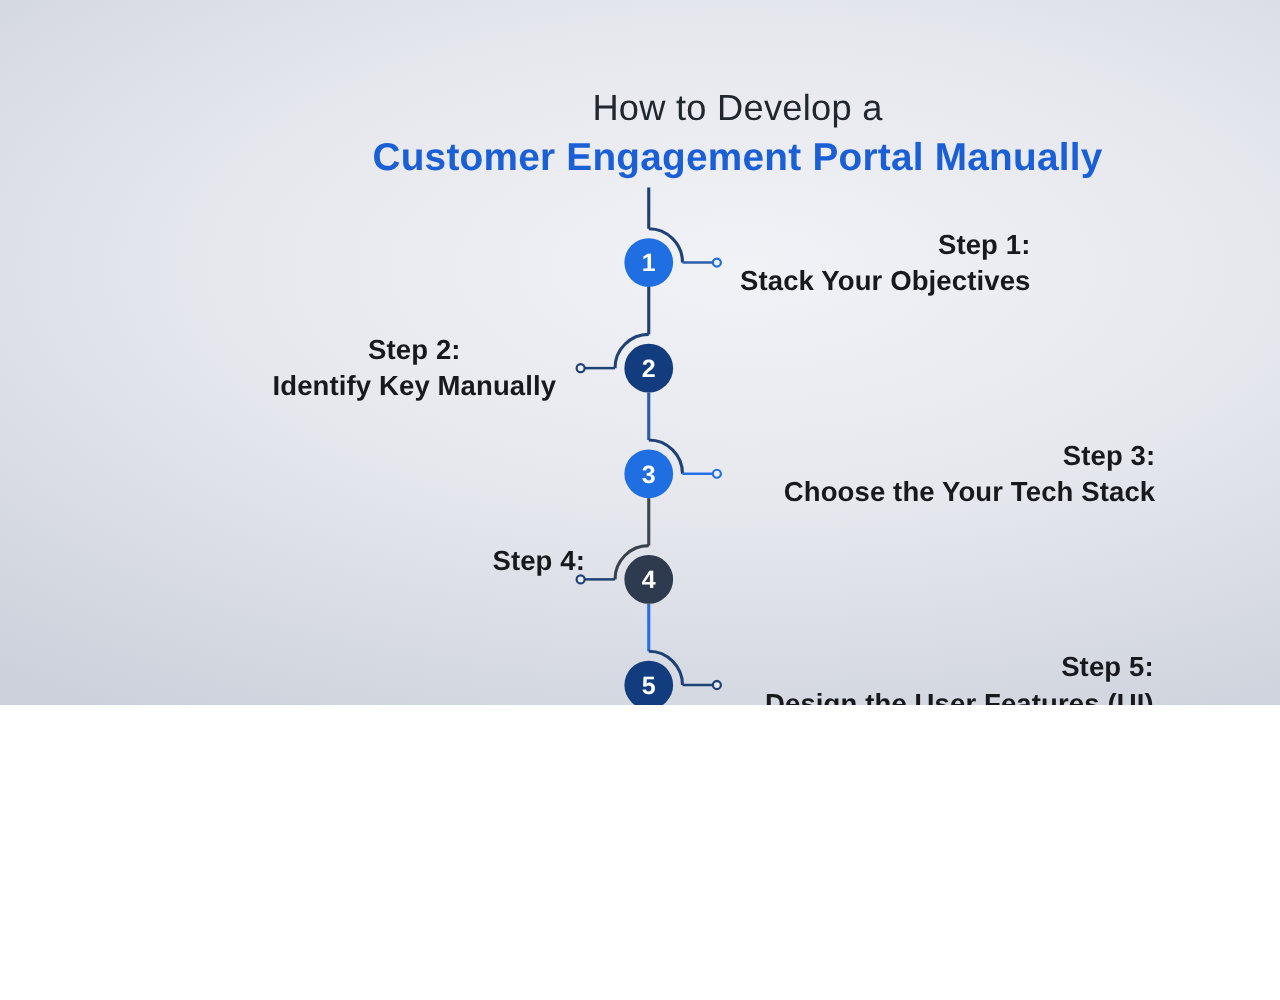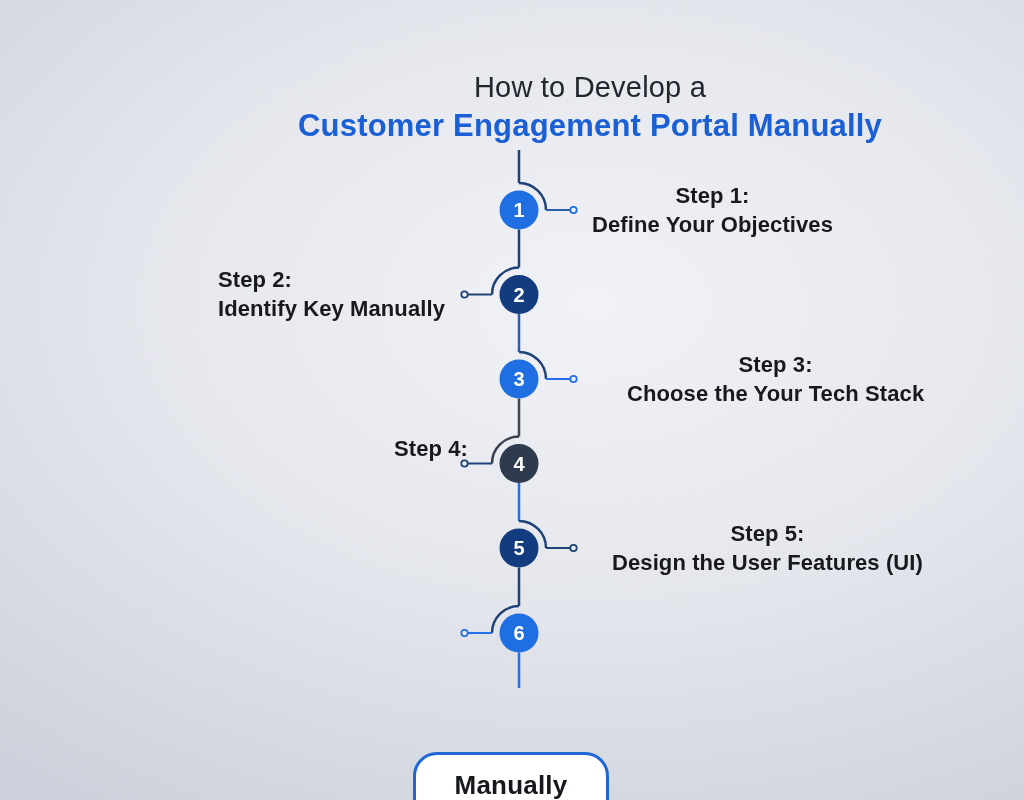--- a/index.html
+++ b/index.html
@@ -1,20 +1,20 @@
 <!DOCTYPE html>
 <html><head>
 <meta charset="utf-8">
 <style>
   html, body { margin: 0; padding: 0; }
   body { font-family: "Liberation Sans", "DejaVu Sans", sans-serif; }
   .page {
     position: relative;
     width: 1024px;
-    height: 800px;
+    height: 564px;
     overflow: hidden;
     background: radial-gradient(ellipse 90% 75% at 58% 38%, #f1f2f6 0%, #e6e8ee 45%, #ccd1db 100%);
   }
   .title-block {
     position: absolute;
     left: 90px;
     top: 68px;
     width: 1000px;
     text-align: center;
   }
@@ -39,22 +39,22 @@
   }
   .step-label {
     position: absolute;
     font-size: 22px;
     font-weight: 700;
     color: #17191c;
     line-height: 29px;
     letter-spacing: 0.1px;
     white-space: nowrap;
   }
-  .step-label.right-side { text-align: center; }
-  .step-label.left-side  { text-align: left; }
+  .step-label.right-side { text-align: right; }
+  .step-label.left-side  { text-align: center; }
   .step-num {
     font: 700 20px "Liberation Sans", "DejaVu Sans", sans-serif;
     fill: #ffffff;
   }
   .brand-badge {
     position: absolute;
     left: 413px;
     top: 752px;
     width: 190px;
     height: 70px;
@@ -124,21 +124,21 @@
 
     <path d="M519,606 A27,27 0 0 0 492,633" fill="none" stroke="#1e4276" stroke-width="2.5"></path>
     <line x1="492" y1="633" x2="468" y2="633" stroke="#2570e8" stroke-width="2"></line>
     <circle cx="464.5" cy="633" r="3.2" fill="#eef0f4" stroke="#2570e8" stroke-width="1.8"></circle>
     <circle cx="519" cy="633" r="19.5" fill="#1f6ee2"></circle>
     <text class="step-num" x="519" y="640" text-anchor="middle">6</text>
   </svg>
 
   <div class="step-label right-side" style="left:592px; top:181px;">
     <div>Step 1:</div>
-    <div>Define Your Objectives</div>
+    <div>Stack Your Objectives</div>
   </div>
 
   <div class="step-label left-side" style="right:579px; top:265px;">
     <div>Step 2:</div>
     <div>Identify Key Manually</div>
   </div>
 
   <div class="step-label right-side" style="left:592px; top:350px;margin-left:35px;">
     <div>Step 3:</div>
     <div>Choose the Your Tech Stack</div>

